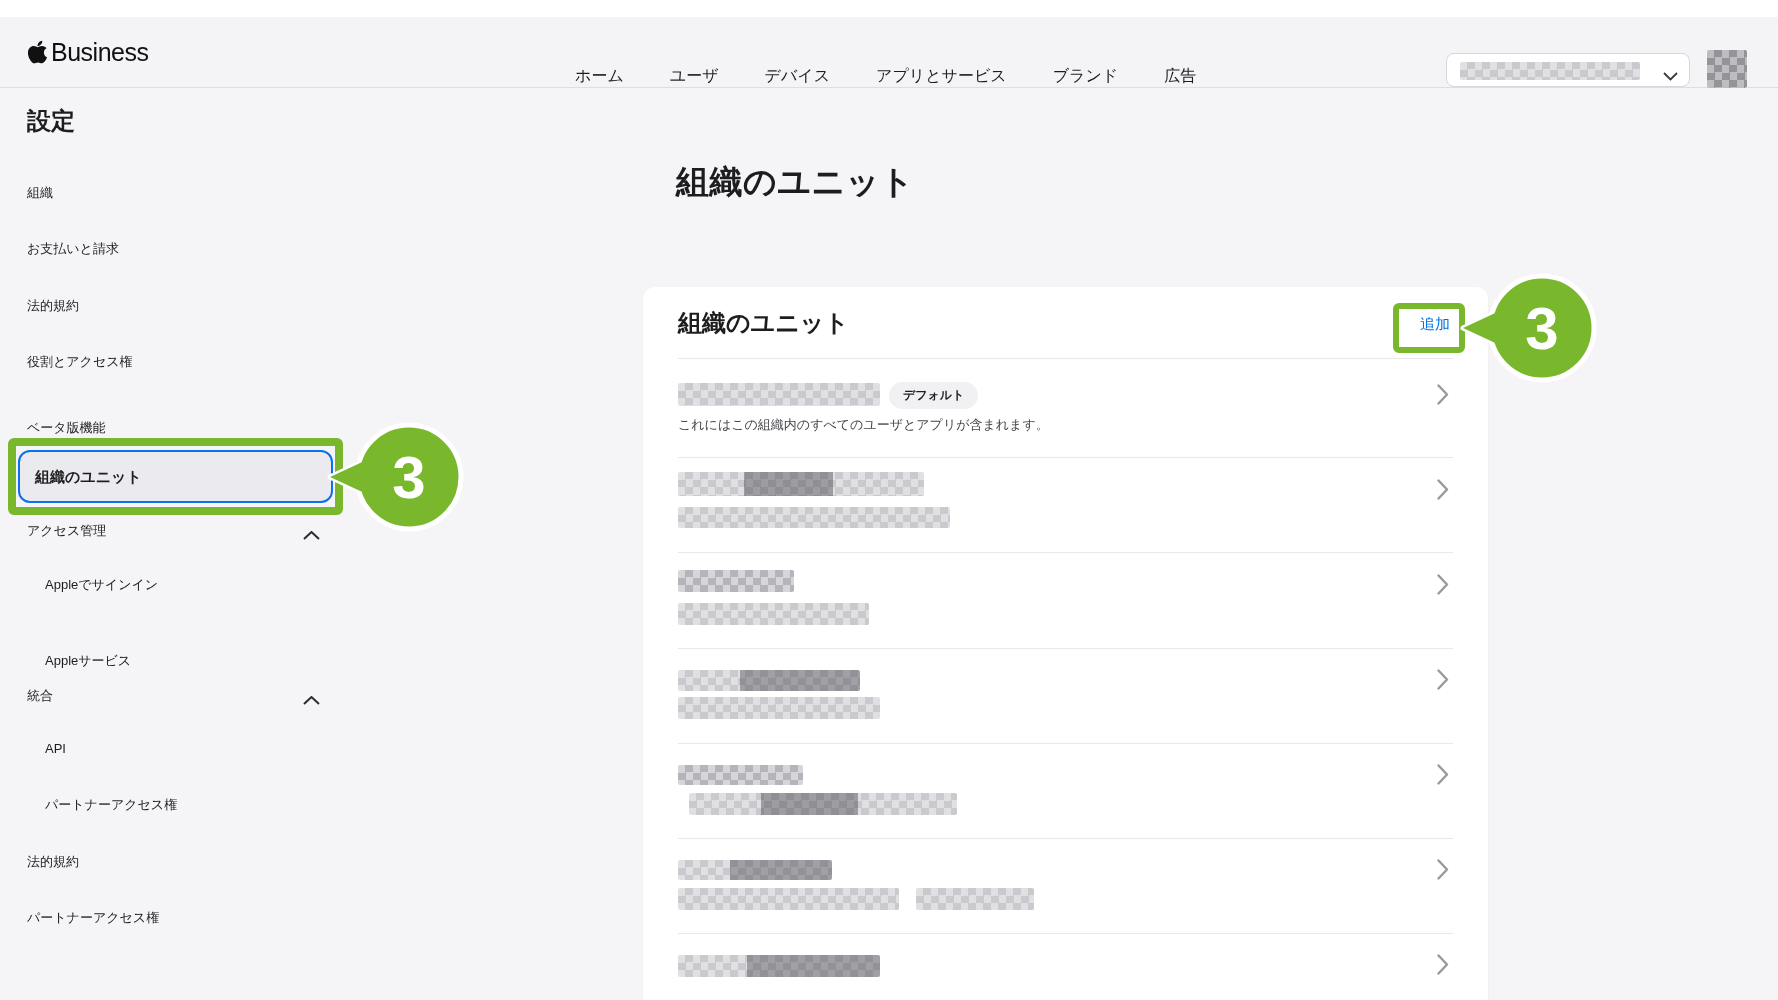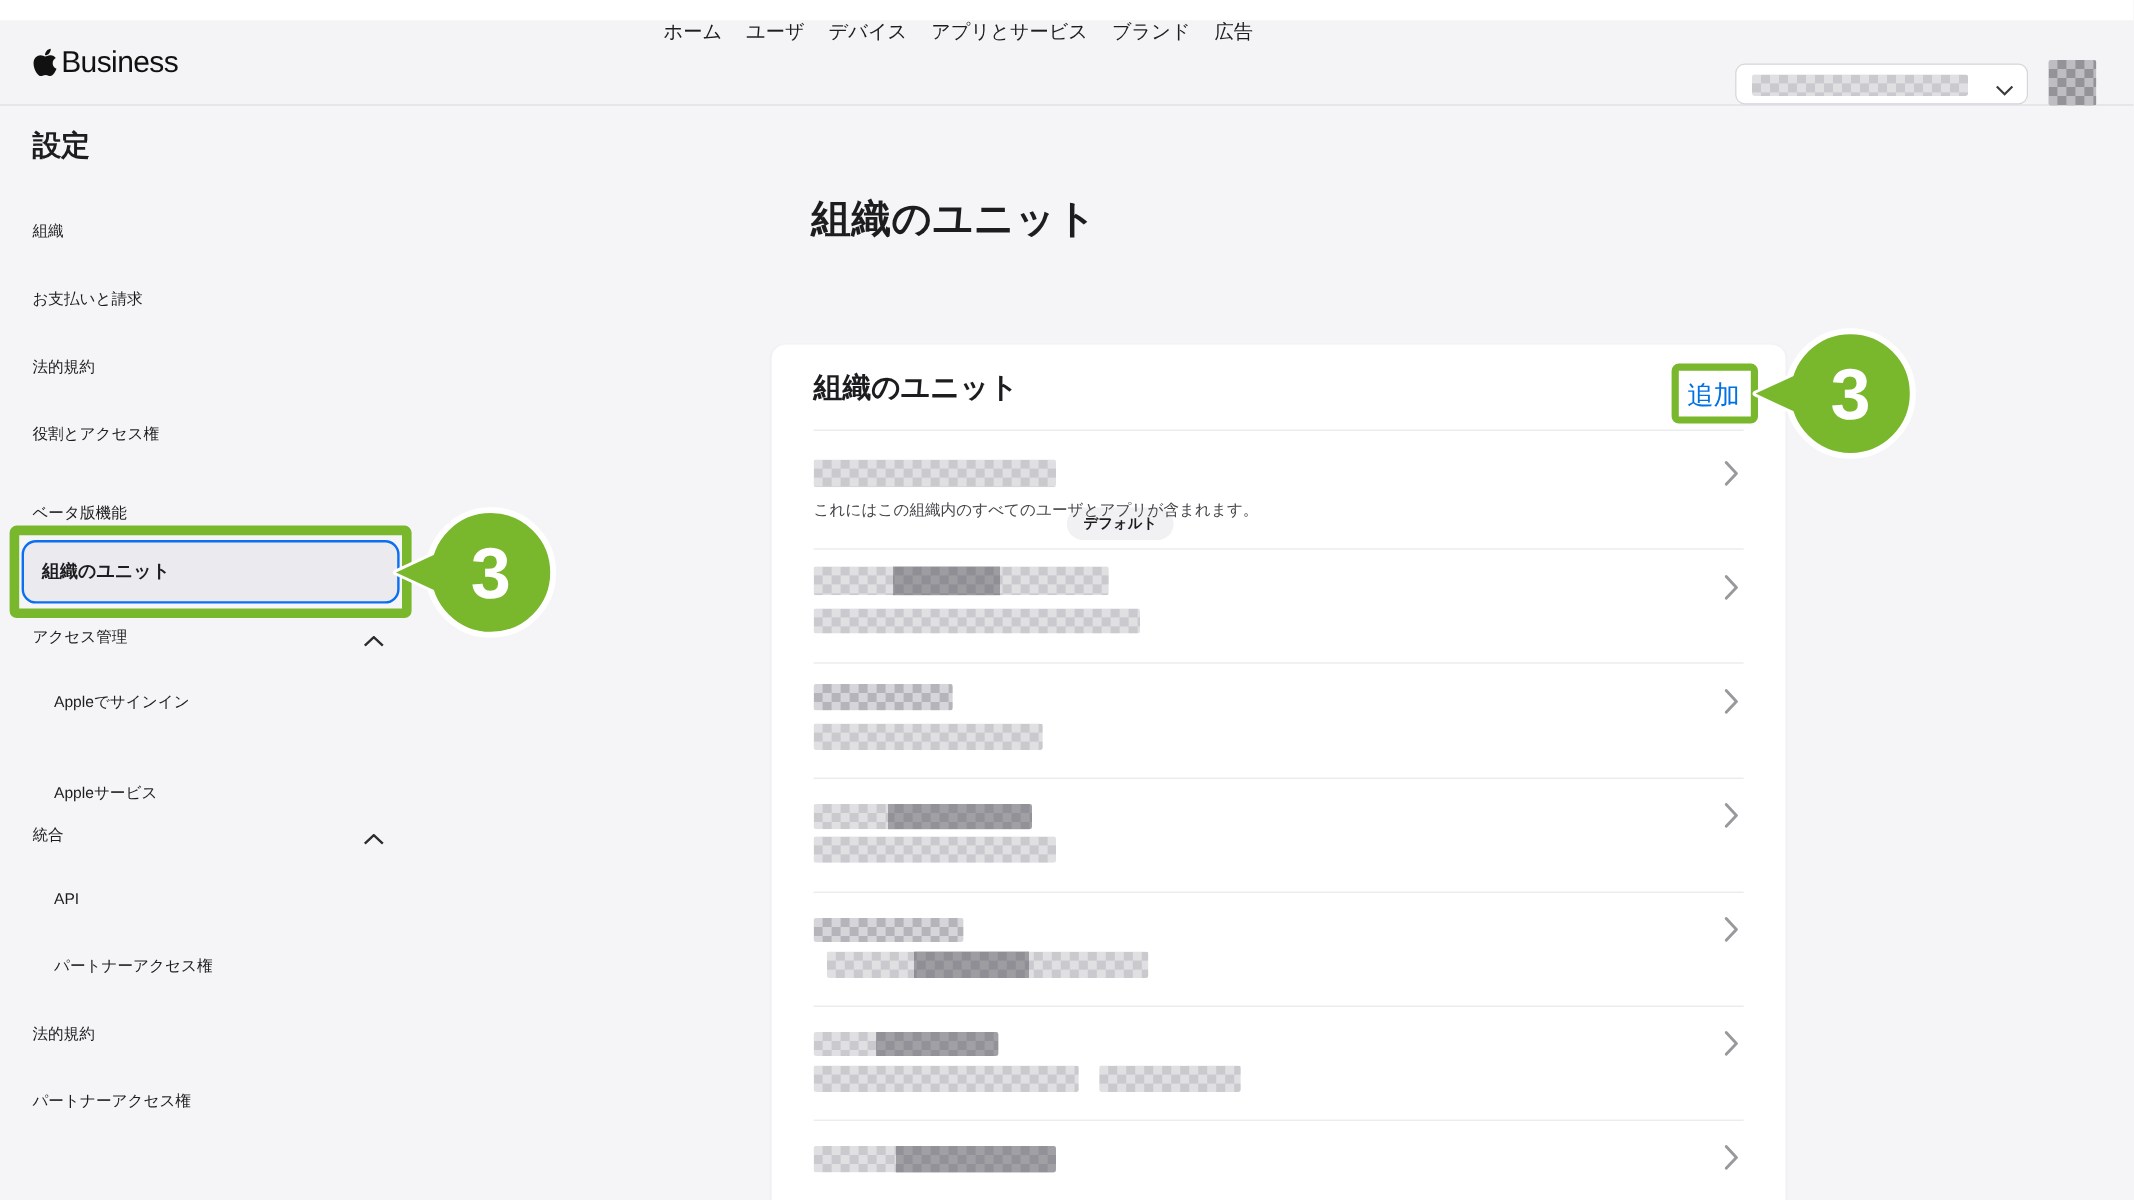--- a/index.html
+++ b/index.html
@@ -7,21 +7,21 @@
        font-family:"Liberation Sans","DejaVu Sans",sans-serif;color:#1d1d1f;}
   #screen{position:relative;width:1778px;height:1000px;}
 
   
   .topstrip{position:absolute;left:0;top:0;width:100%;height:17px;background:#ffffff;}
   .appbar{position:absolute;left:0;top:17px;width:100%;height:71px;background:#f4f4f6;
           border-bottom:1px solid #dddde2;box-sizing:border-box;}
   .brand{position:absolute;left:27px;top:0;height:70px;display:flex;align-items:center;gap:3px;cursor:pointer;}
   .brand svg{display:block;}
   .brand-text{font-size:25px;font-weight:500;letter-spacing:-0.5px;color:#111;}
-  .nav{position:absolute;left:553px;top:0;height:70px;display:flex;align-items:flex-start;gap:20px;}
+  .nav{position:absolute;left:575px;top:0;height:70px;display:flex;align-items:flex-end;gap:46px;}
   .nav-item{font-size:16px;color:#1d1d1f;cursor:pointer;white-space:nowrap;}
   .org-dd{position:absolute;left:1446px;top:36px;width:244px;height:34px;background:#fff;
           border:1px solid #d5d5da;border-radius:8px;box-sizing:border-box;cursor:pointer;}
   .org-dd .pix{position:absolute;left:13px;top:8px;width:180px;height:18px;}
   .org-dd .chev{position:absolute;right:11px;top:13px;}
   .avatar{position:absolute;left:1707px;top:33px;width:40px;height:38px;border-radius:4px;cursor:pointer;}
 
   
   .pix{background:repeating-conic-gradient(#c9c9ce 0% 25%,#e0e0e3 0% 50%);
        background-size:15px 15px;border-radius:2px;position:absolute;}
@@ -43,25 +43,25 @@
 
   
   .h1{position:absolute;left:676px;top:160px;font-size:33px;font-weight:600;letter-spacing:.5px;}
   .desc{position:absolute;left:676px;top:216px;font-size:14px;line-height:24px;color:#45454a;width:790px;}
   .link{color:#0071e3;cursor:pointer;}
 
   
   .card{position:absolute;left:643px;top:287px;width:845px;height:770px;background:#ffffff;
         border-radius:12px;box-shadow:0 1px 3px rgba(0,0,0,.05);}
   .card-title{position:absolute;left:35px;top:20px;font-size:24px;font-weight:600;}
-  .add-link{position:absolute;right:38px;top:28px;font-size:22px;color:#0071e3;cursor:pointer;}
+  .add-link{position:absolute;right:38px;top:28px;font-size:15px;color:#0071e3;cursor:pointer;}
   .divider{position:absolute;left:35px;width:775px;height:1px;background:#e8e8ec;}
   .rowchev{position:absolute;left:794px;width:12px;height:21px;}
   .badge{position:absolute;left:246px;top:95px;height:27px;line-height:27px;padding:0 14px;
-         background:#f1f1f4;border-radius:14px;font-size:12px;font-weight:600;color:#1d1d1f;margin-top:41px;}
+         background:#f1f1f4;border-radius:14px;font-size:12px;font-weight:600;color:#1d1d1f;}
   .row-sub{position:absolute;left:35px;top:129px;font-size:13px;color:#45454a;}
 
   
   .gbox{position:absolute;border:7px solid #79b72d;border-radius:6px;box-sizing:border-box;z-index:40;}
   .callout{position:absolute;z-index:50;}
   .callout text{font-family:"Liberation Sans","DejaVu Sans",sans-serif;}
 </style>
 </head>
 <body>
 

